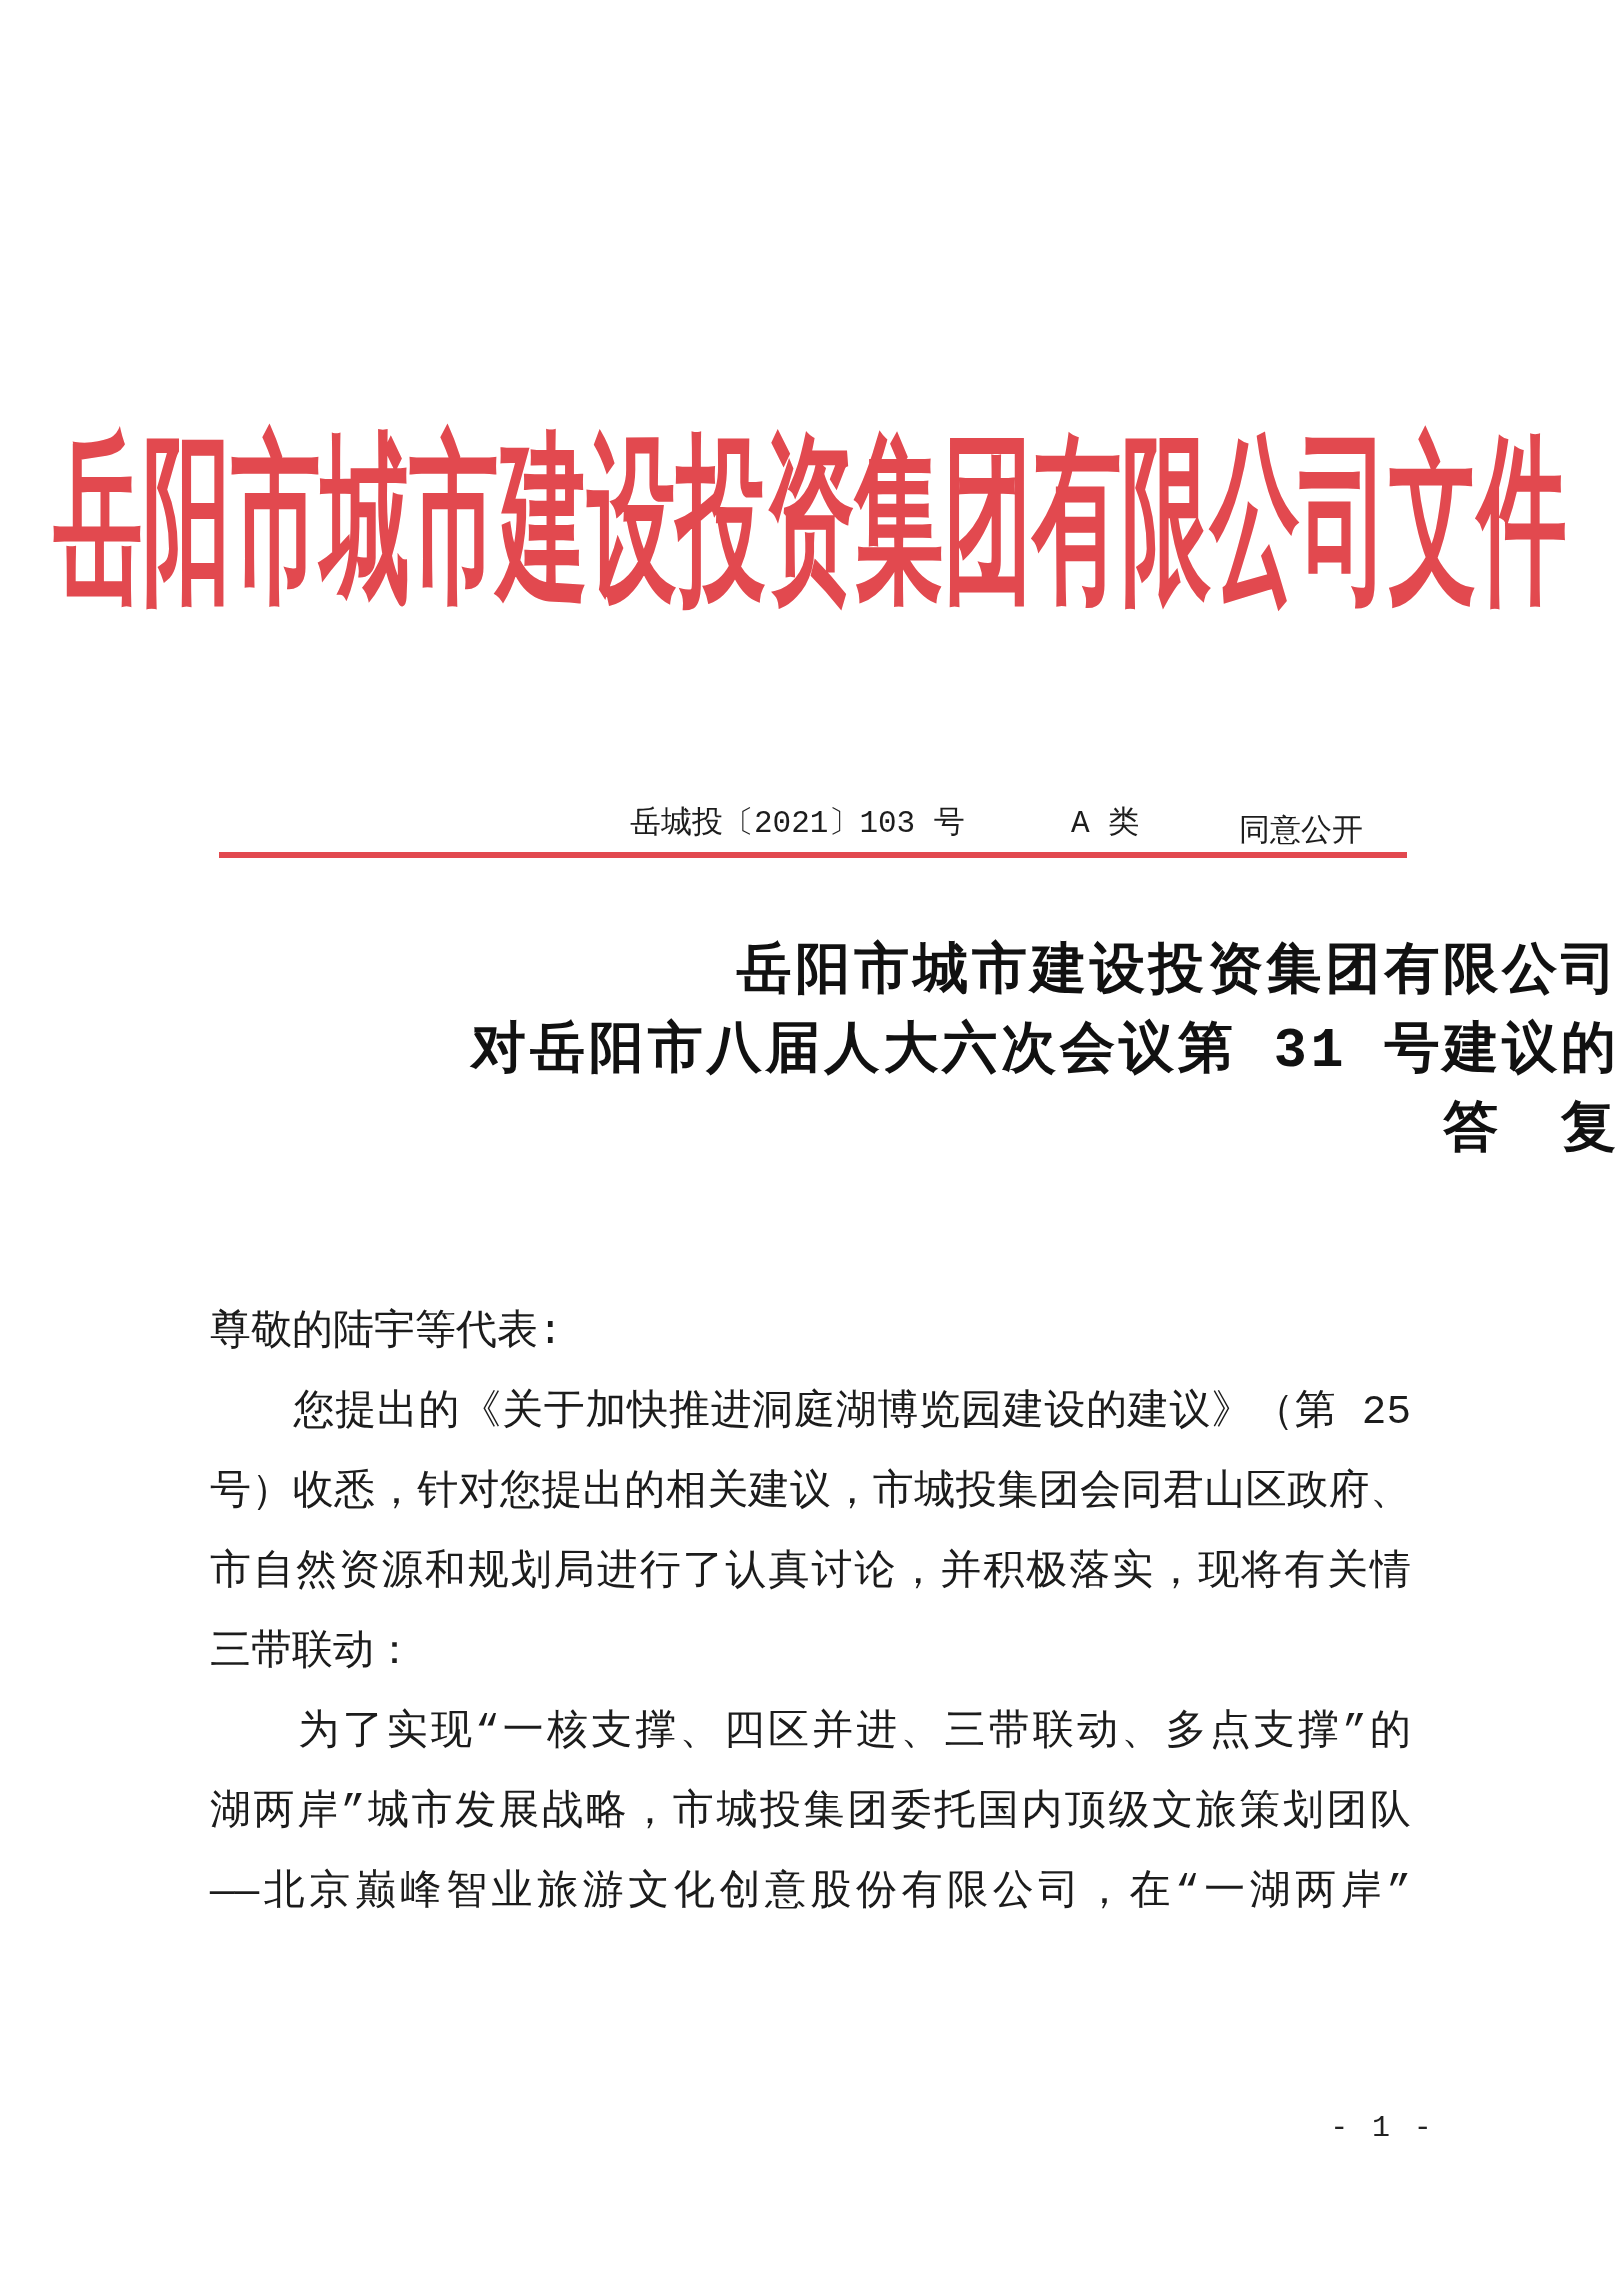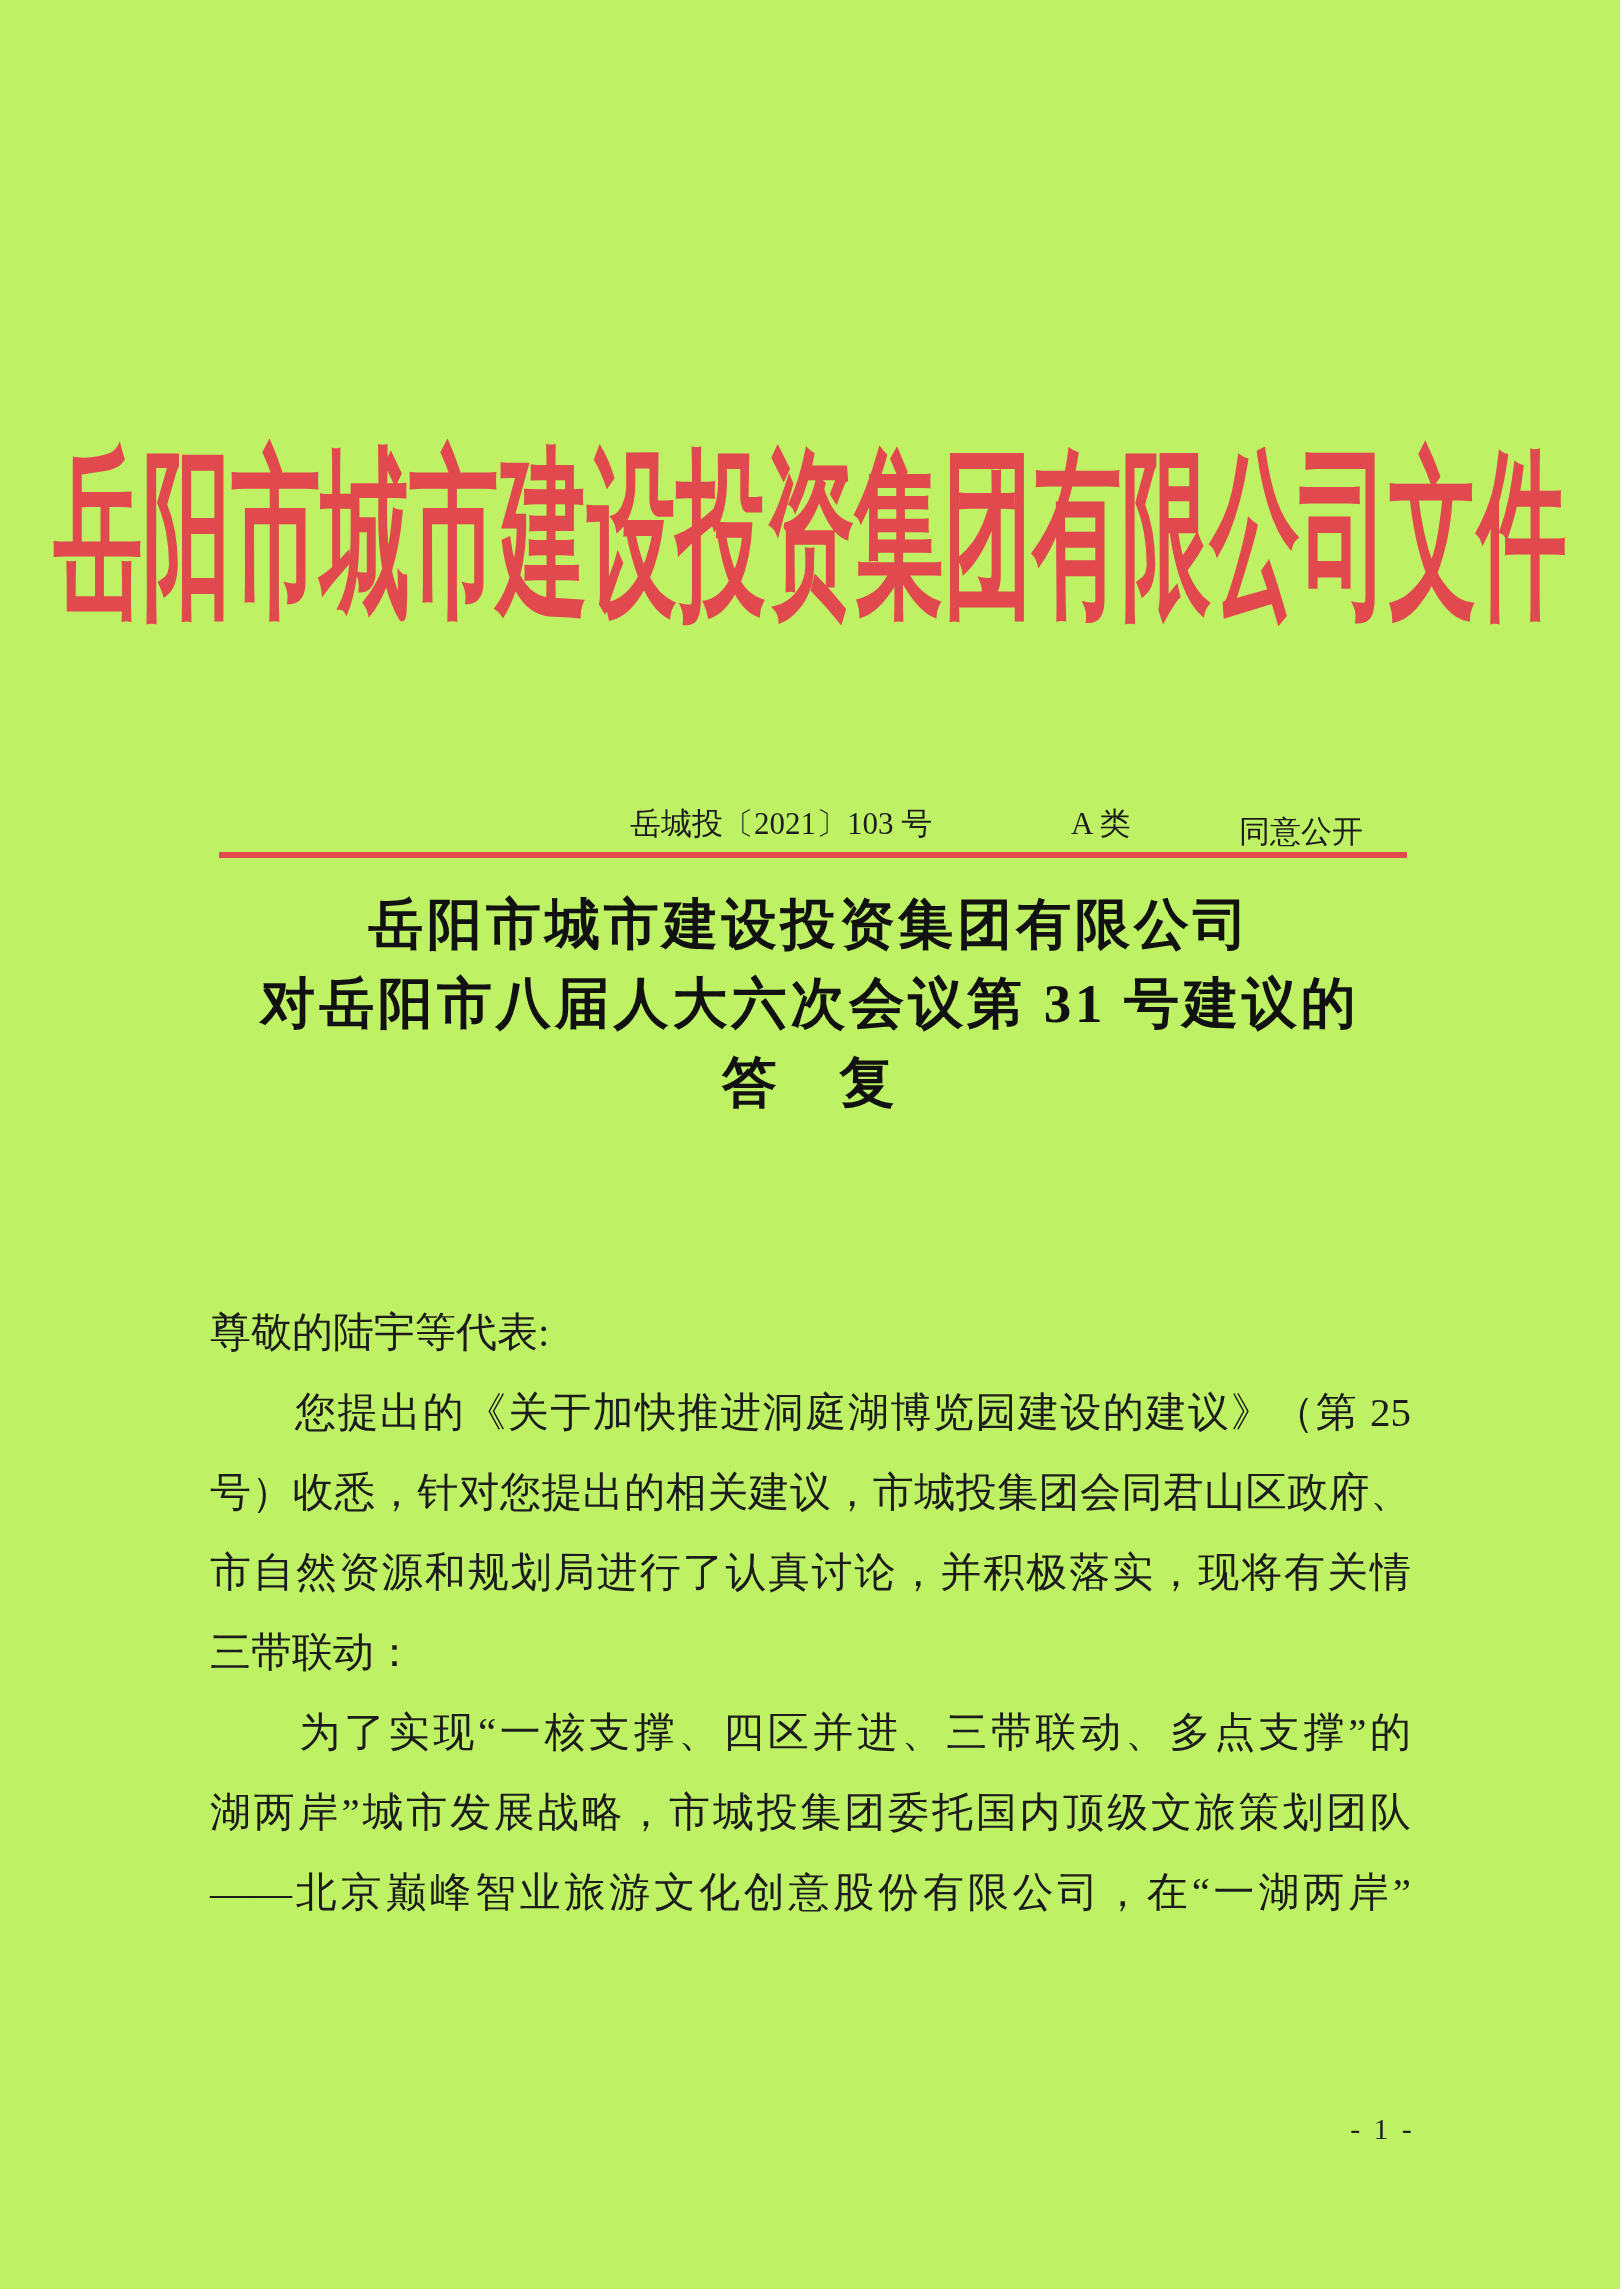--- a/index.html
+++ b/index.html
@@ -6,23 +6,24 @@
     margin: 0;
     padding: 0;
     background: #e8e8e8;
     font-family: "Liberation Serif", "DejaVu Serif", serif;
   }
   .page {
     position: relative;
     width: 1620px;
     height: 2290px;
     margin: 0 auto;
-    background: #bef264;
+    background: #ffffff;
     overflow: hidden;
     color: #1d1d1d;
+    font-family: Liberation Mono, monospace;
   }
   
   .letterhead-title {
     position: absolute;
     top: 443px;
     left: 0;
     width: 100%;
     text-align: center;
     font-size: 89px;
     line-height: 90px;
@@ -52,24 +53,24 @@
     position: absolute;
     top: 852px;
     left: 219px;
     width: 1188px;
     height: 5.9px;
     background: #e2494f;
   }
   
   .doc-title {
     position: absolute;
-    top: 885px;
+    top: 933px;
     left: 0;
     width: 100%;
-    text-align: center;
+    text-align: right;
     font-weight: bold;
     color: #111;
   }
   .doc-title-line {
     font-size: 55px;
     line-height: 79px;
     letter-spacing: 3.9px;
     white-space: nowrap;
   }
   

